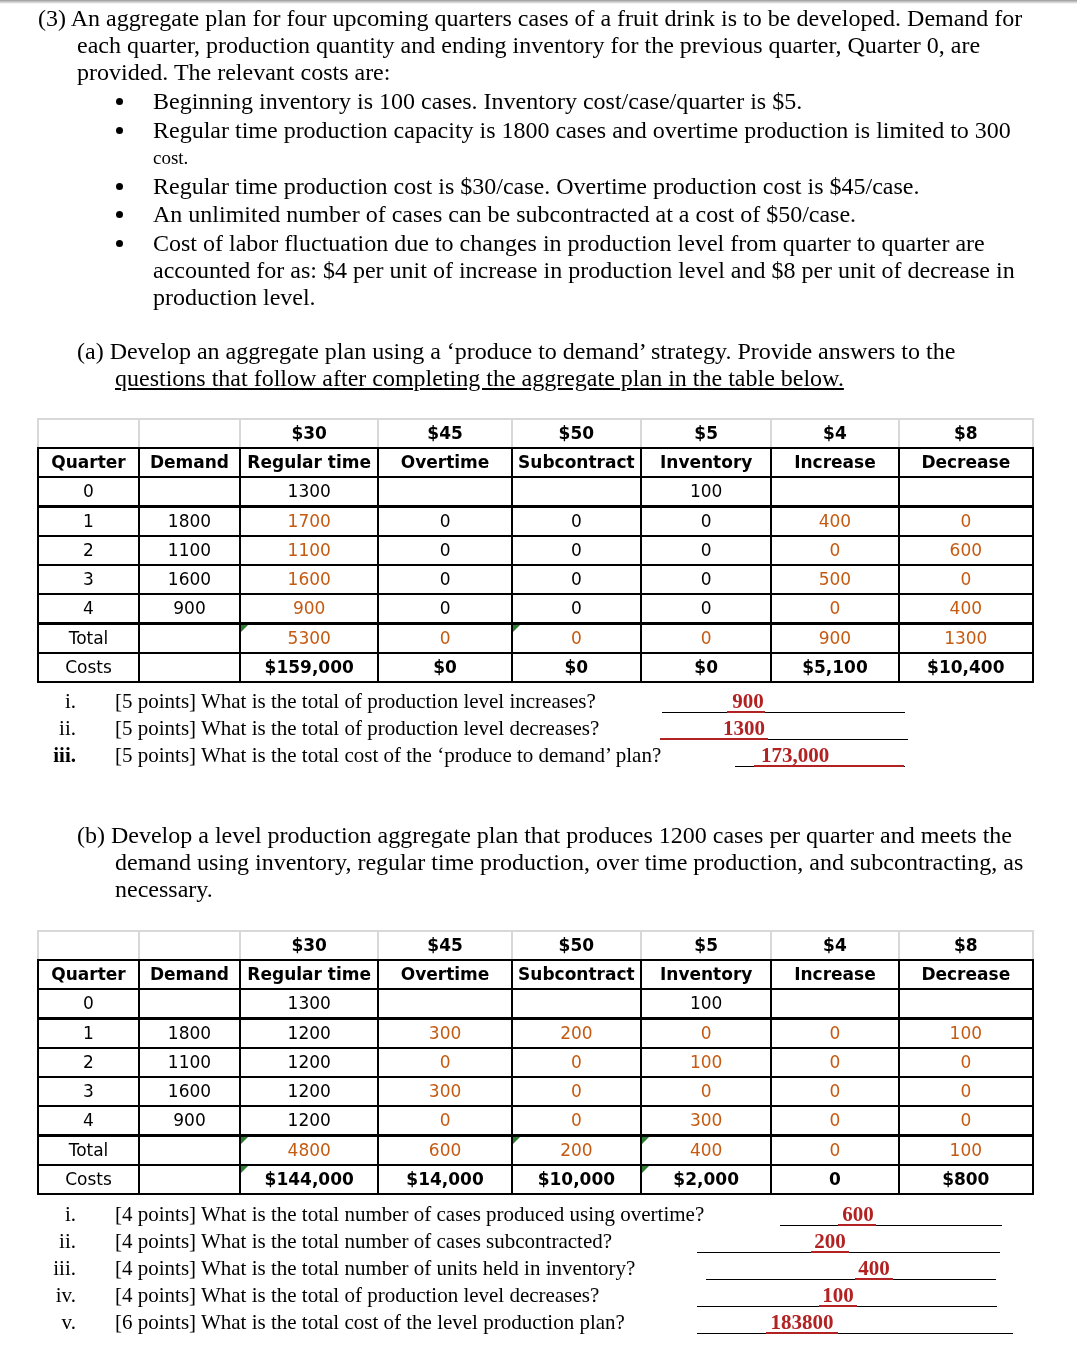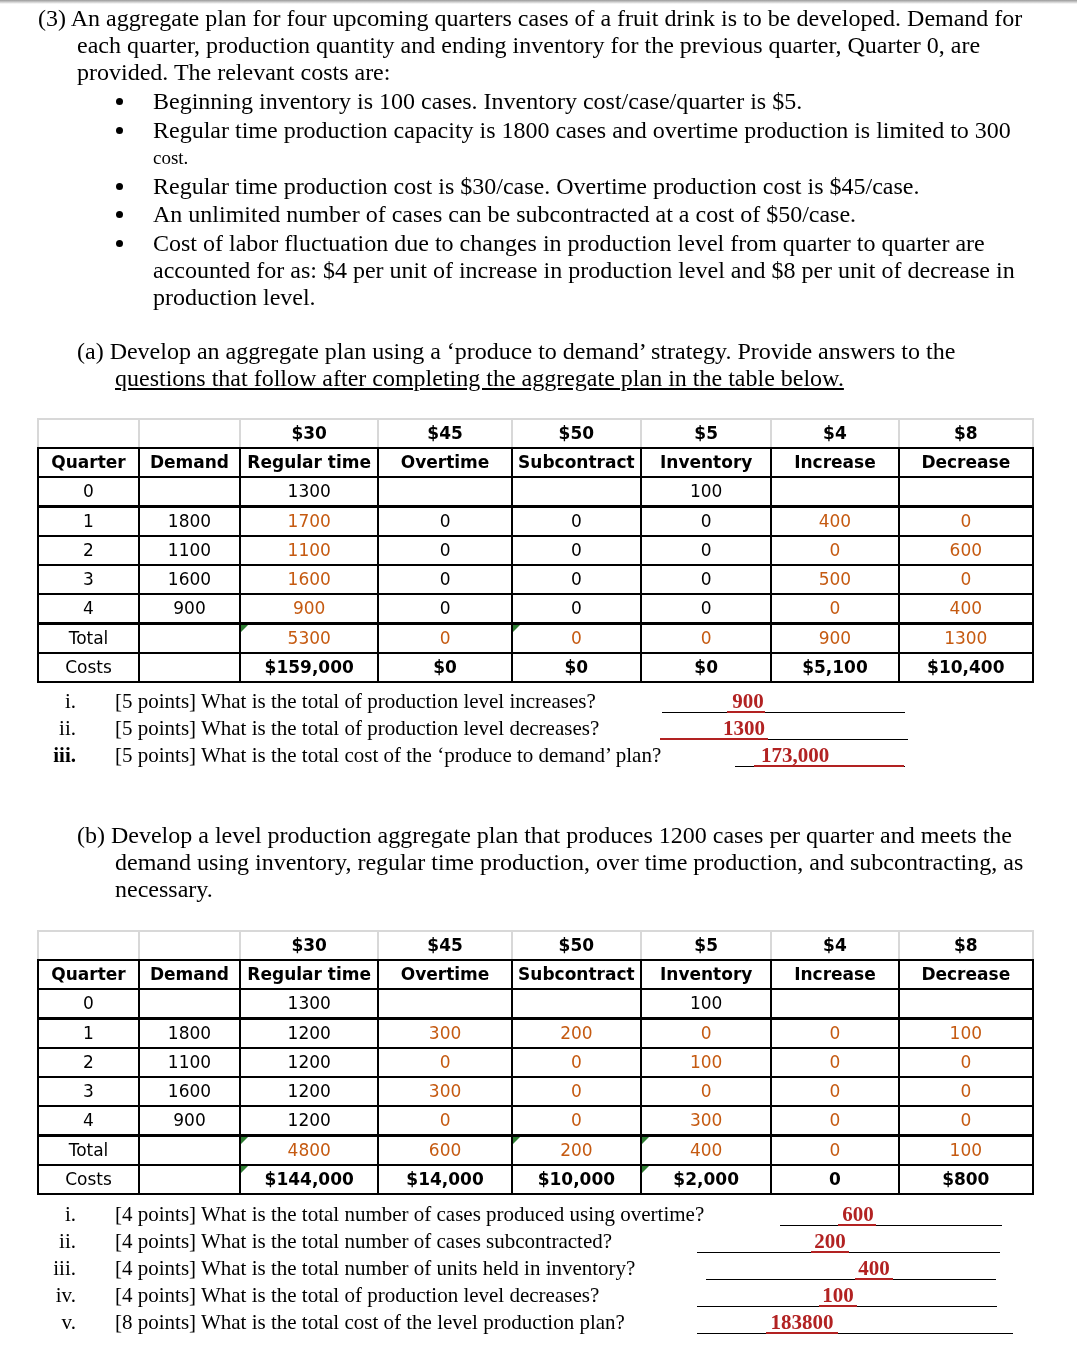--- a/index.html
+++ b/index.html
@@ -324,17 +324,17 @@
 <div class="q" style="left:37px; top:1282px; width:1000px;">
   <span class="num" style="width:39px;">iv.</span>
   <span class="txt" style="left:78px;">[4 points] What is the total of production level decreases?</span>
 </div>
 <div class="line" style="left:697px; top:1306px; width:300px;"></div>
 <div class="ans" style="left:790px; top:1282px; width:96px;">100</div>
 <div class="redline" style="left:819px; top:1305px; width:38px;"></div>
 
 <div class="q" style="left:37px; top:1309px; width:1000px;">
   <span class="num" style="width:39px;">v.</span>
-  <span class="txt" style="left:78px;">[8 points] What is the total cost of the level production plan?</span>
+  <span class="txt" style="left:78px;">[6 points] What is the total cost of the level production plan?</span>
 </div>
 <div class="line" style="left:697px; top:1333px; width:316px;"></div>
 <div class="ans" style="left:752px; top:1309px; width:100px;">183800</div>
 <div class="redline" style="left:766px; top:1332px; width:72px;"></div>
 
 </body></html>

